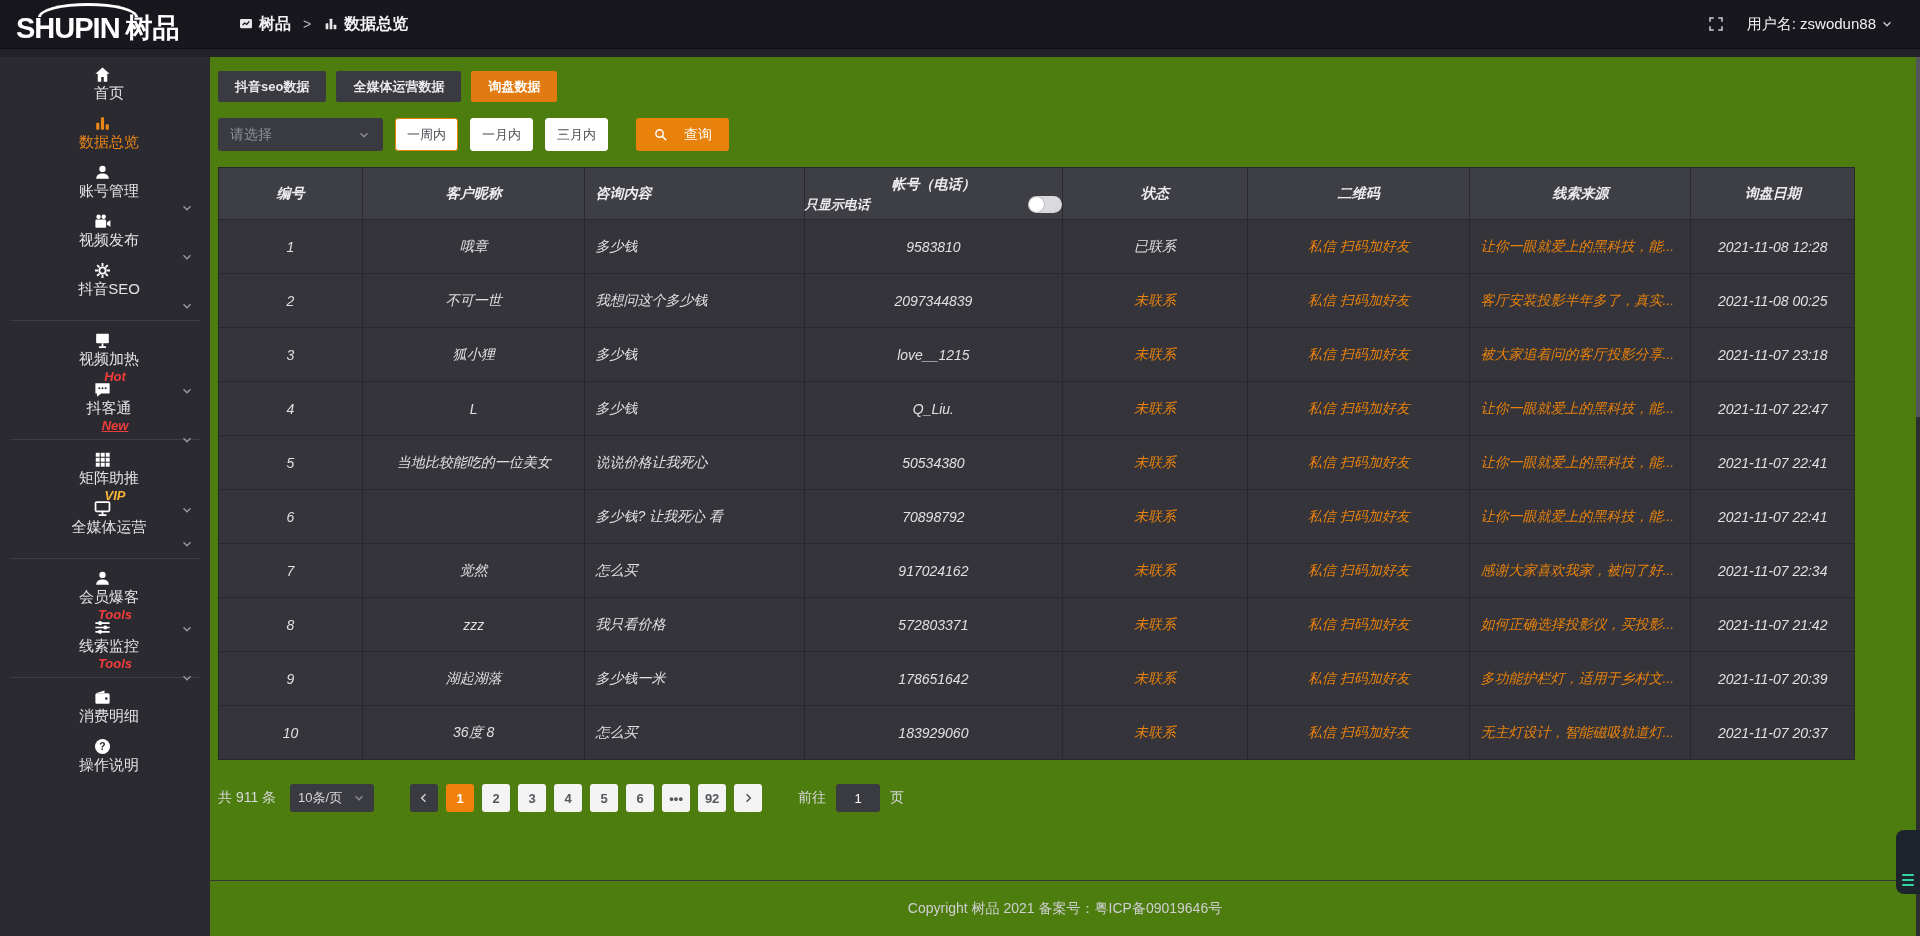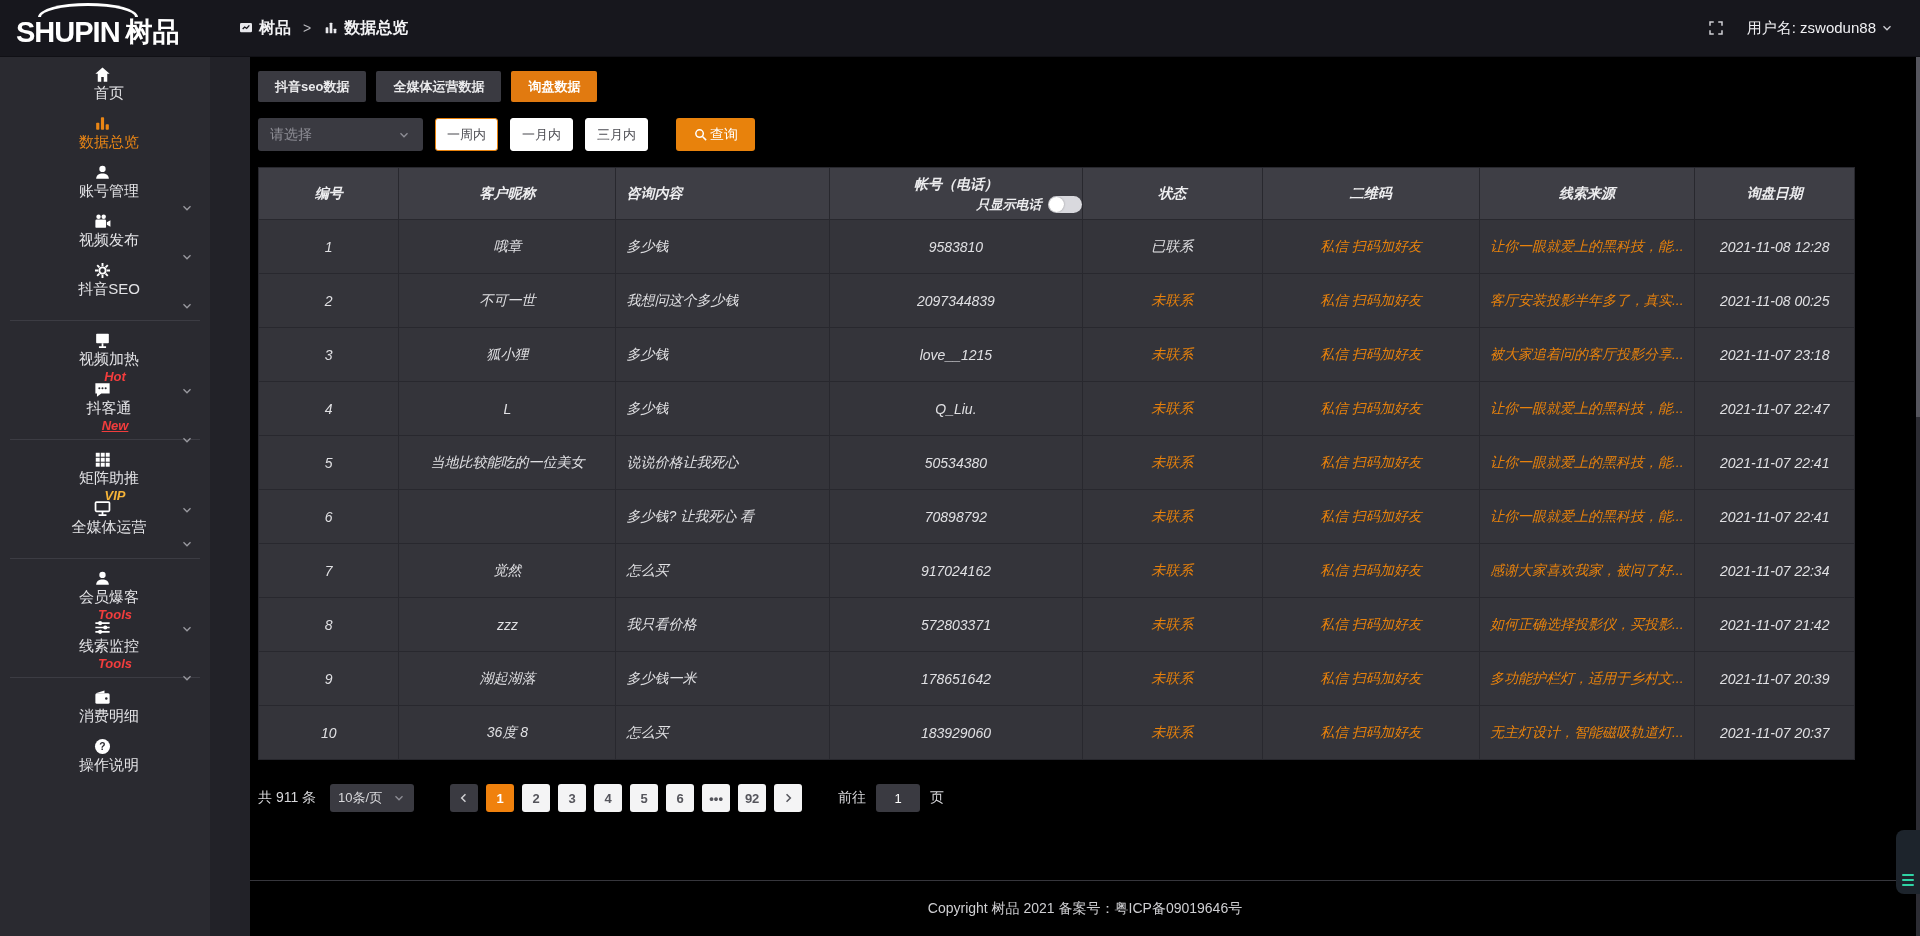--- a/index.html
+++ b/index.html
@@ -1,20 +1,20 @@
 <!DOCTYPE html>
 <html><head>
 <meta charset="utf-8">
 <style>
   * { margin:0; padding:0; box-sizing:border-box; }
   html,body { width:1920px; height:936px; overflow:hidden; background:#222228;
     font-family:"Liberation Sans","DejaVu Sans",sans-serif; color:#e2e2e5; }
 
   
-  .topbar { position:absolute; top:0; left:0; width:1920px; height:57px; background:#17171d;
+  .topbar { position:absolute; top:0; left:0; width:1920px; height:49px; background:#17171d;
     display:flex; align-items:center; z-index:5; border-bottom:1px solid #101015; }
   .logo-box { width:210px; height:100%; position:relative; display:flex; align-items:center; padding-left:16px; }
   .logo-arc { position:absolute; top:3px; left:38px; width:100px; height:14px;
     border:3px solid #fff; border-bottom:none; border-radius:50px 50px 0 0 / 14px 14px 0 0; }
   .logo-en { font-size:29px; font-weight:bold; letter-spacing:-1px; color:#fff; line-height:1; margin-top:8px; }
   .logo-cn { font-size:27px; font-weight:bold; color:#fff; margin:8px 0 0 6px; line-height:1; }
   .breadcrumb { display:flex; align-items:center; margin-left:28px; font-size:16px; font-weight:bold; color:#f2f2f4; }
   .bc-item { display:flex; align-items:center; gap:5px; cursor:pointer; }
   .bc-sep { margin:0 12px; color:#b9b9be; font-size:14px; font-weight:normal; }
   .bc-icon { width:16px; height:16px; display:inline-flex; color:#e8e8ec; }
@@ -28,54 +28,54 @@
   .side-item { display:flex; align-items:center; height:49px; padding:0 16px 0 24px;
     font-size:15px; color:#e3e3e6; cursor:pointer;flex-direction:column; }
   .s-icon { width:19px; height:19px; display:inline-flex; margin-right:14px; color:#ffffff; flex:none; }
   .side-item.active { color:#ea8615; }
   .side-item.active .s-icon { color:#ea8615; }
   .s-badge { font-style:italic; font-weight:bold; font-size:13px; margin-left:12px; }
   .s-chev { width:14px; height:14px; margin-left:auto; display:inline-flex; color:#9a9aa0; }
   .side-divider { height:1px; background:#3c3c43; margin:10px 10px; }
 
   
-  .main { position:absolute; top:57px; left:210px; right:0; bottom:0; background:#000000; padding:0 65px 0 8px;margin-left:40px; }
+  .main { position:absolute; top:57px; left:210px; right:0; bottom:0; background:#4d7c0f; padding:0 65px 0 8px; }
 
   .tabs { display:flex; margin-top:14px; }
   .tab { height:31px; padding:0 17px; margin-right:10px; border:none; border-radius:2px;
     background:#3a3a41; color:#eaeaec; font-size:13px; font-weight:bold; cursor:pointer;
     font-family:inherit; }
   .tab.active { background:#e17a10; color:#fff; }
 
   .filters { display:flex; align-items:center; margin-top:16px; }
   .select { width:165px; height:33px; background:#3a3a41; border-radius:3px; padding:0 12px;
     display:flex; align-items:center; justify-content:space-between; font-size:14px; color:#8f8f97; cursor:pointer; }
   .sel-chev { width:14px; height:14px; display:inline-flex; color:#8f8f97; }
   .period { width:63px; height:33px; margin-left:12px; border-radius:3px; border:1px solid #fff;
     background:#fff; color:#4c4c52; font-size:13px; display:flex; align-items:center; justify-content:center;
     cursor:pointer; font-family:inherit; }
   .period.active { border:1px solid #e8820c; }
   .search-btn { height:33px; padding:0 17px; margin-left:28px; border:none; border-radius:3px;
-    background:#e8820c; color:#fff; font-size:14px; display:flex; align-items:center; gap:2px;
+    background:#e8820c; color:#fff; font-size:14px; display:flex; align-items:center; gap:16px;
     cursor:pointer; font-family:inherit; }
   .q-icon { width:15px; height:15px; display:inline-flex; color:#fff; }
 
   
   table { width:100%; margin-top:16px; border-collapse:collapse; table-layout:fixed; background:#34343a;font-style:italic; }
   th { background:#3e3e45; height:52px; font-size:14px; font-weight:bold; color:#ededef;
     border:1px solid #28282e; white-space:nowrap; }
   td { height:54px; font-size:14px; color:#e0e0e3; border:1px solid #28282e;
     white-space:nowrap; overflow:hidden; text-align:center; }
   .w0{width:8.8%} .w1{width:13.6%} .w2{width:13.4%} .w3{width:15.8%}
   .w4{width:11.3%} .w5{width:13.6%} .w6{width:13.5%} .w7{width:10%}
   th.c-left, td.c-left { text-align:left; padding:0 10px; }
   .orange { color:#e8820c; }
   td.link { cursor:pointer; }
   .th-l1 { line-height:20px; }
-  .th-l2 { display:flex; align-items:center; justify-content:flex-end; gap:6px; font-size:13px;
+  .th-l2 { display:flex; align-items:center; justify-content:space-between; gap:6px; font-size:13px;
     font-weight:bold; color:#ededef; margin-top:2px; }
   .toggle { width:34px; height:17px; background:#d9d9de; border-radius:9px; position:relative;
     display:inline-block; cursor:pointer; }
   .knob { position:absolute; left:1px; top:1px; width:15px; height:15px; border-radius:50%;
     background:#fff; box-shadow:0 0 2px rgba(0,0,0,.35); }
 
   
   .pagination { display:flex; align-items:center; margin-top:24px; font-size:14px; color:#d8d8db; }
   .psize { width:84px; height:28px; background:#3a3a41; border-radius:3px; margin-left:14px;
     padding:0 8px; display:flex; align-items:center; justify-content:space-between;

